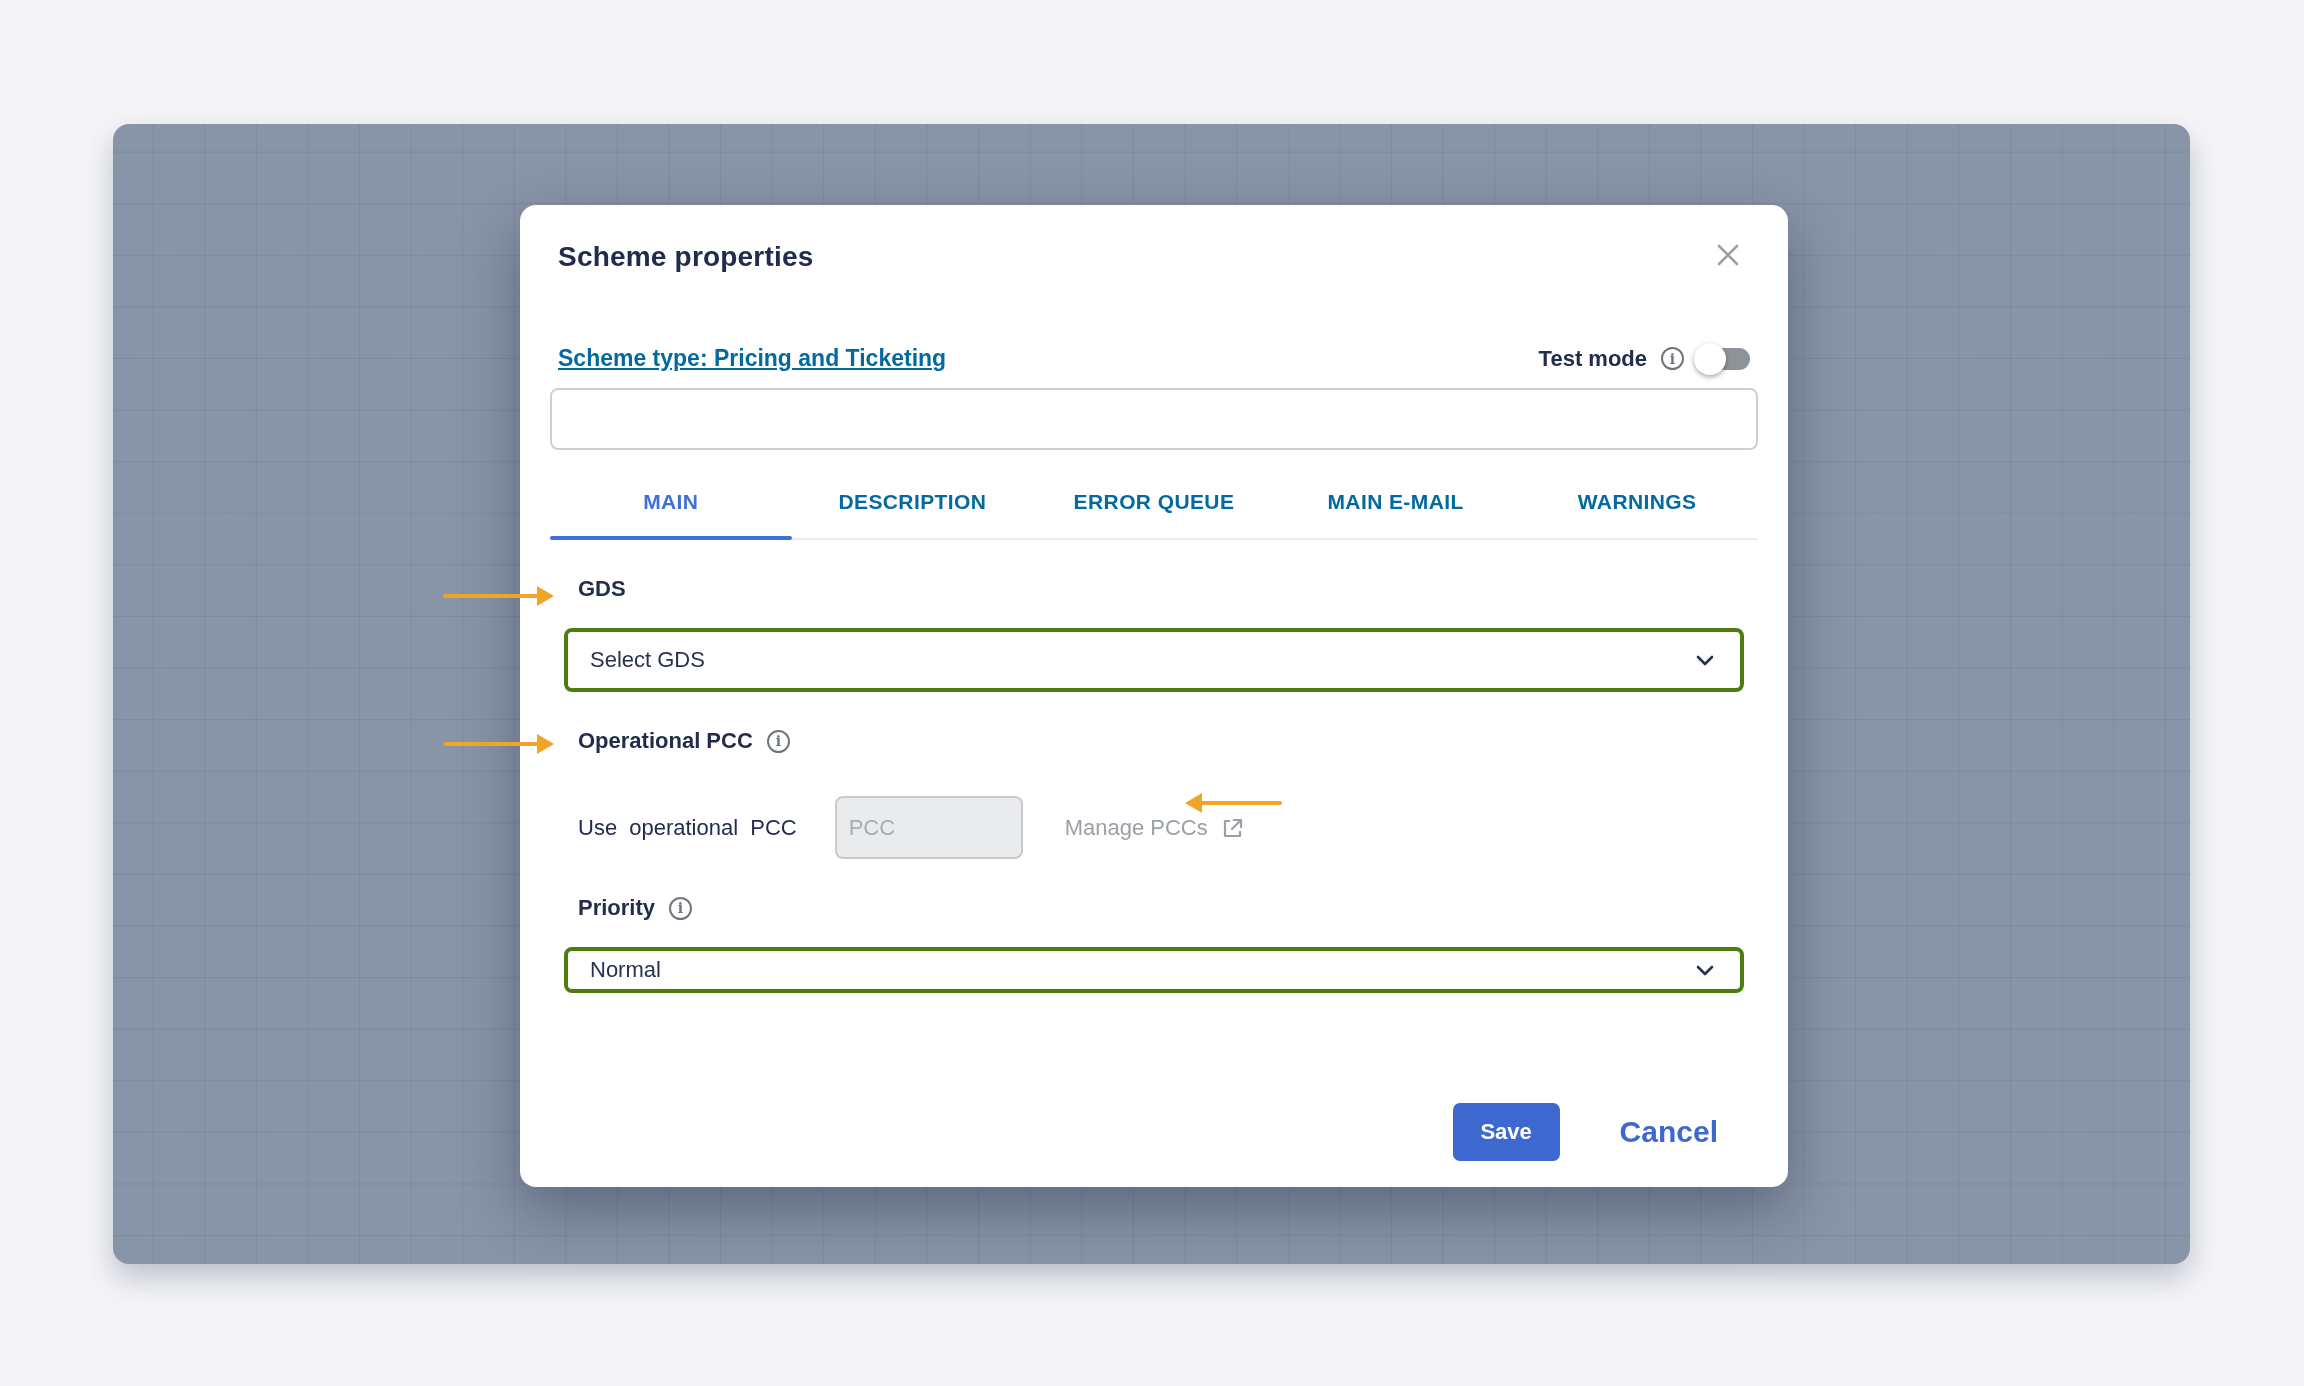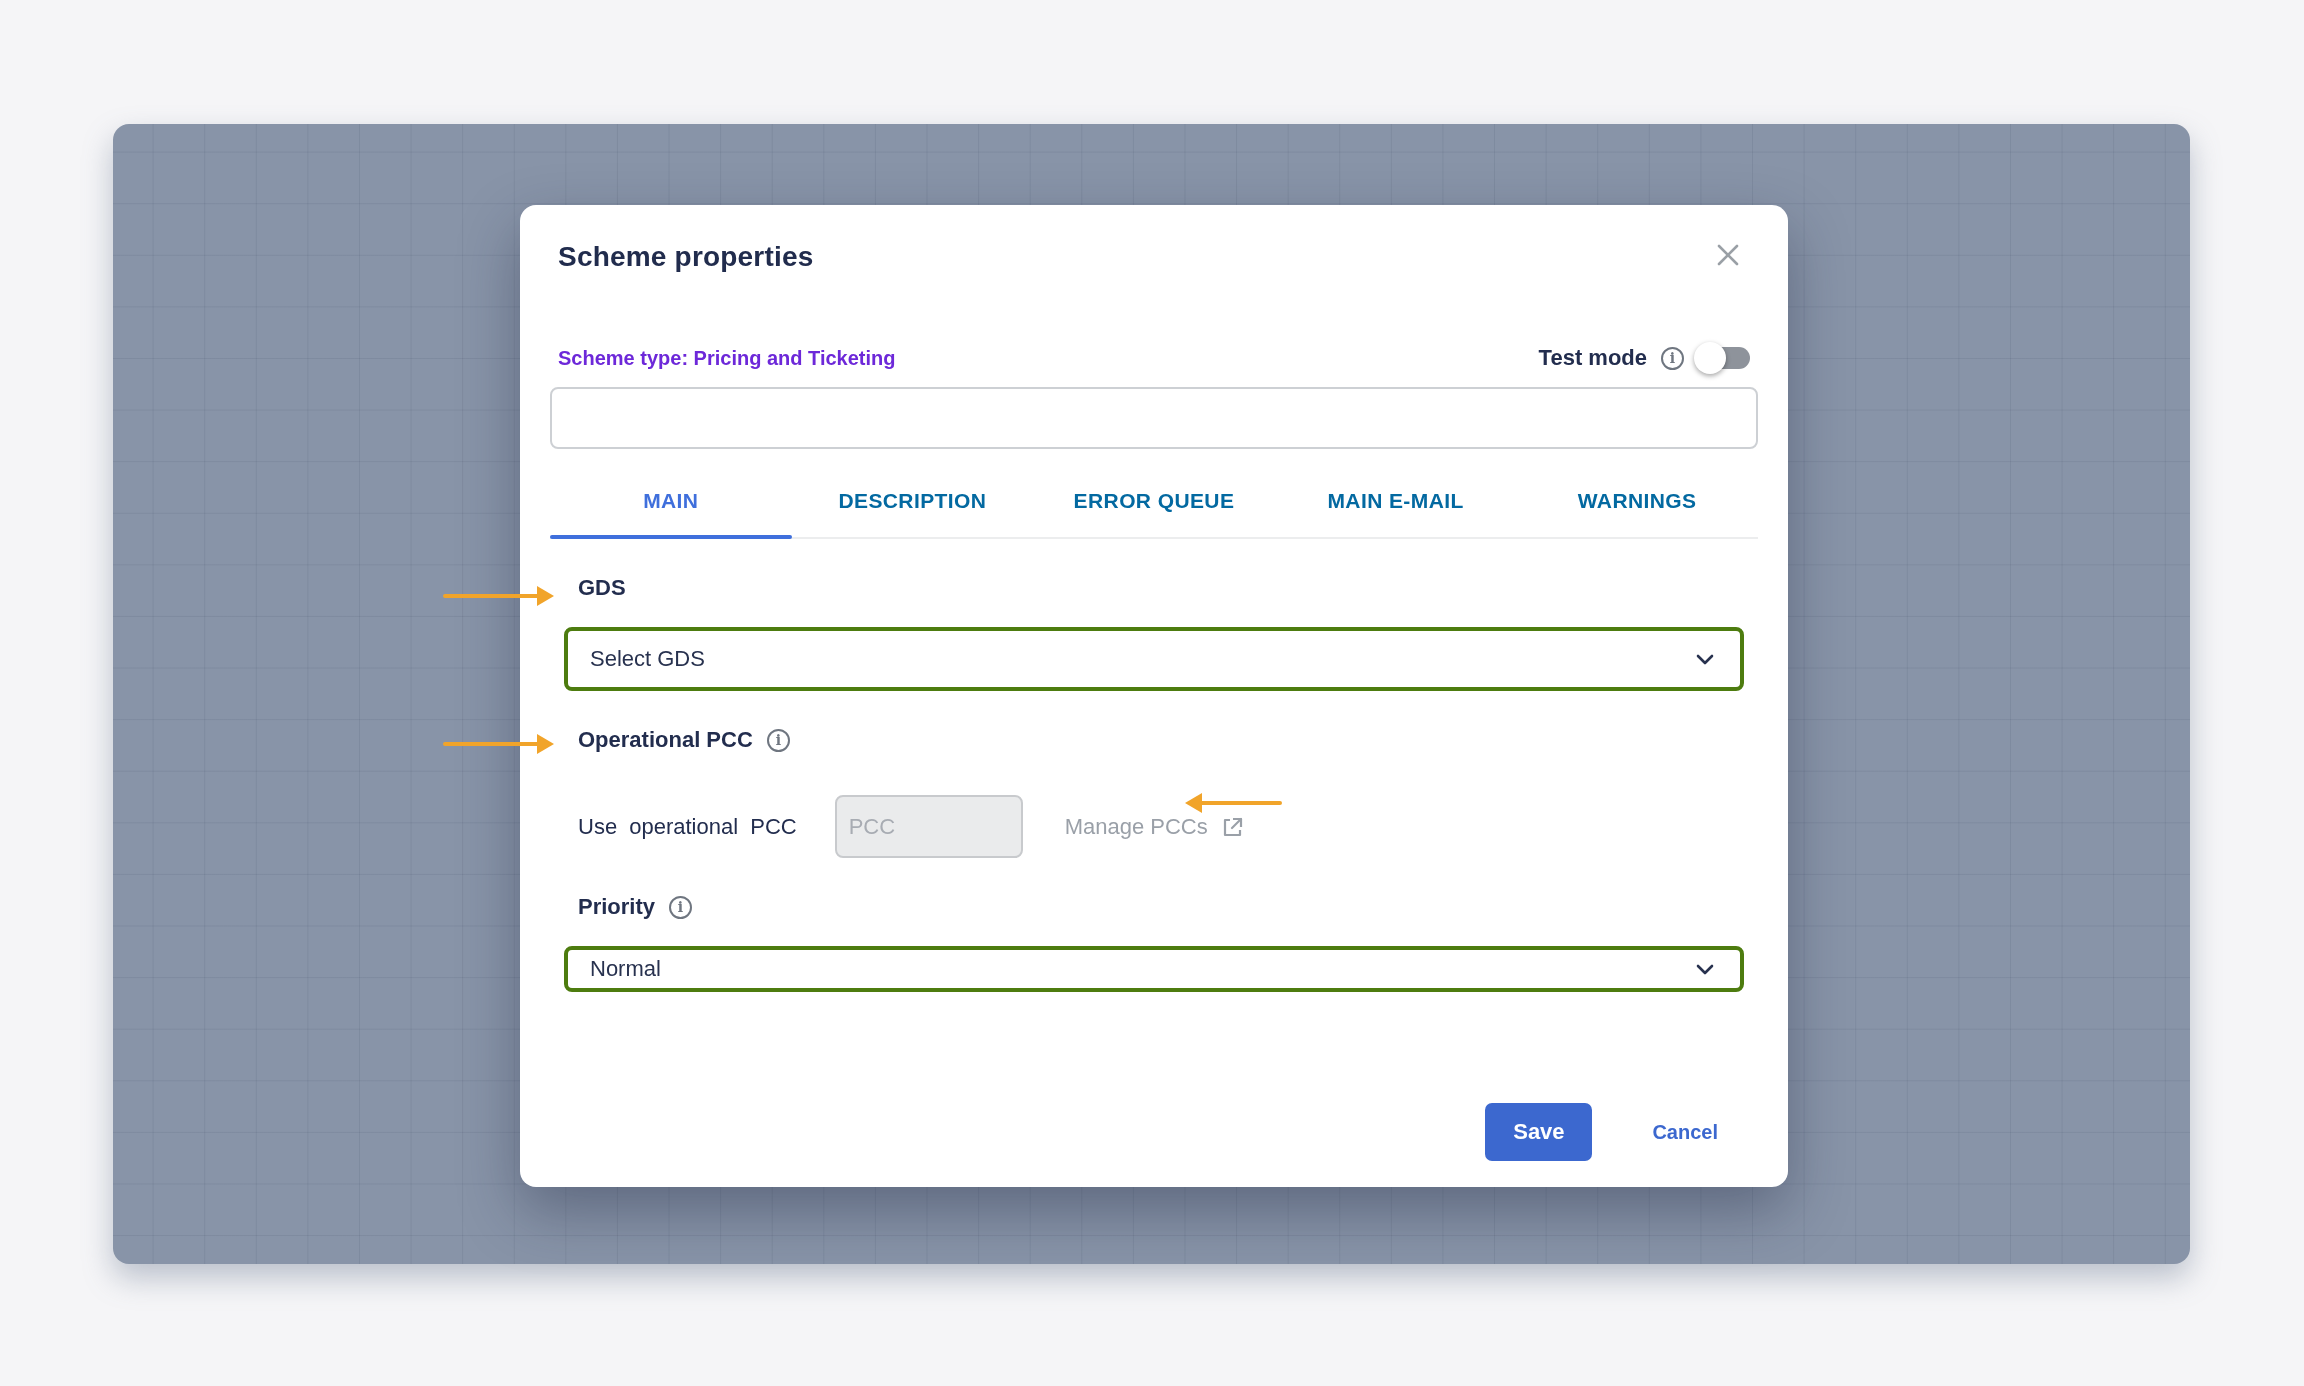--- a/index.html
+++ b/index.html
@@ -24,21 +24,21 @@
     position:absolute; left:520px; top:205px; width:1268px; height:982px;
     background:#ffffff; border-radius:16px;
     box-shadow:0 24px 60px rgba(25,35,60,0.38);
     padding:36px 30px 0 30px;
   }
   .dialog-title-row { position:relative; padding:0 8px; }
   .dialog-title { font-size:28px; font-weight:700; color:#212c4d; letter-spacing:0.2px; }
   .close-btn { position:absolute; right:14px; top:-2px; width:32px; height:32px; cursor:pointer; display:flex; align-items:center; justify-content:center; }
 
   .header-row { display:flex; justify-content:space-between; align-items:center; margin:72px 8px 0 8px; }
-  .scheme-type { font-size:20px; font-weight:700; color:#6d28d9; }
+  .scheme-type { font-size:23px; font-weight:700; color:#0369a1;text-decoration:underline; }
   .testmode-group { display:flex; align-items:center; gap:14px; }
   .testmode-label { font-size:22px; font-weight:700; color:#222d4e; }
 
   .info-icon {
     width:23px; height:23px; border:2px solid #6f7680; border-radius:50%;
     display:inline-flex; align-items:center; justify-content:center; flex:0 0 auto;
     color:#6f7680; font-size:14px; font-weight:700; cursor:pointer;
   }
   .info-icon::after { content:"i"; font-family:"DejaVu Serif",serif; }
 
@@ -89,21 +89,21 @@
   .pcc-input::placeholder { color:#a8acb3; }
   .manage-link { margin-left:42px; display:flex; align-items:center; gap:12px; cursor:pointer; }
   .manage-link-text { font-size:22px; color:#9aa0a8; }
 
   
   .actions { position:absolute; left:0; right:0; bottom:26px; display:flex; align-items:center; justify-content:flex-end; gap:60px; padding-right:70px; }
   .save-btn {
     width:107px; height:58px; background:#3c68cf; color:#fff; border:none; border-radius:7px;
     font-size:22px; font-weight:700; cursor:pointer; font-family:"Liberation Sans","DejaVu Sans",sans-serif;
   }
-  .cancel-btn { font-size:20px; font-weight:700; color:#3c68cf; background:none; border:none; cursor:pointer; font-family:"Liberation Sans","DejaVu Sans",sans-serif; }
+  .cancel-btn { font-size:30px; font-weight:700; color:#3c68cf; background:none; border:none; cursor:pointer; font-family:"Liberation Sans","DejaVu Sans",sans-serif; }
 
   
   .callout { position:absolute; height:4px; background:#f1a42a; border-radius:2px; z-index:50; }
   .callout.point-right::after {
     content:""; position:absolute; right:-15px; top:50%; transform:translateY(-50%);
     border-left:17px solid #f1a42a; border-top:10px solid transparent; border-bottom:10px solid transparent;
   }
   .callout.point-left::before {
     content:""; position:absolute; left:-15px; top:50%; transform:translateY(-50%);
     border-right:17px solid #f1a42a; border-top:10px solid transparent; border-bottom:10px solid transparent;

